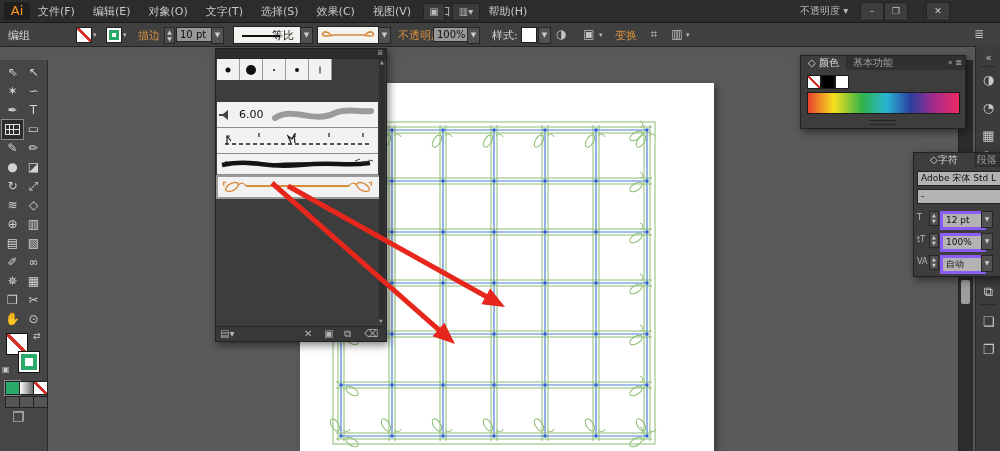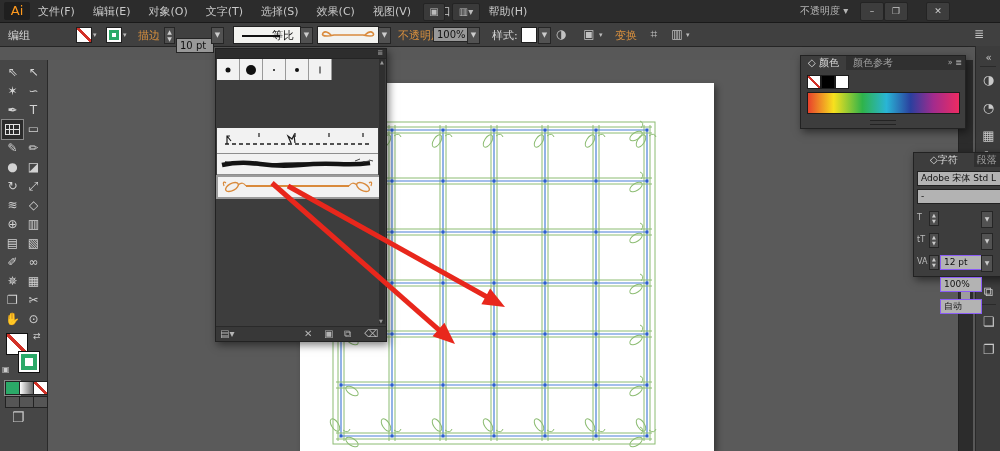--- a/index.html
+++ b/index.html
@@ -96,22 +96,22 @@
     background:linear-gradient(90deg,#e8412c,#f7e11e 17%,#2fb34a 36%,#29b5d6 52%,#2b3f9e 68%,#a22b8d 83%,#ed2b62);}
   .grip{left:50%;top:64px;transform:translateX(-50%);width:26px;height:3px;
         border-top:1px solid #232323;border-bottom:1px solid #232323;}
   
   .charp{left:913px;top:152px;width:92px;height:123px;}
   .cp-field{left:3px;height:13px;background:#b3b3b3;border:1px solid #222;color:#111;font-size:9px;
             line-height:13px;padding:0 3px;white-space:nowrap;overflow:hidden;}
   .cp-row-icon{font-size:8px;color:#bbb;top:2px;}
   .cp-step{width:8px;height:13px;background:#4e4e4e;border:1px solid #262626;color:#ccc;font-size:5px;
            line-height:6px;text-align:center;}
-  .cp-val{height:13px;background:#b3b3b3;border:1px solid #8b5cf6;color:#111;font-size:9px;line-height:13px;
-          padding:0 3px;white-space:nowrap;margin-top:44px;}
+  .cp-val{height:13px;background:#b3b3b3;border:3px solid #8b5cf6;color:#111;font-size:9px;line-height:13px;
+          padding:0 3px;white-space:nowrap;}
   .cp-caret{width:10px;height:15px;background:#525252;border:1px solid #262626;color:#ccc;font-size:6px;
             text-align:center;line-height:14px;}
   #arrows-svg{left:0;top:0;pointer-events:none;z-index:60;}
   .zpanel{z-index:30;} .ztop{z-index:40;}
 </style>
 </head>
 <body>
 
 <div id="app">
 
@@ -140,21 +140,21 @@
   </div>
 
   <div class="abs controlbar">
     <span class="abs cb-label" style="left:8px;">编组</span>
     <span class="abs swatch none-slash" style="left:76px;"></span>
     <span class="abs mini-caret" style="left:93px;">▾</span>
     <span class="abs swatch stroke-green" style="left:106px;"></span>
     <span class="abs mini-caret" style="left:123px;">▾</span>
     <span class="abs cb-link" style="left:138px;">描边</span>
     <span class="abs stepper" style="left:164px;">▲<br>▼</span>
-    <span class="abs fld" style="left:176px;width:30px;margin-top:11px;">10 pt</span>
+    <span class="abs fld" style="left:176px;width:30px;">10 pt</span>
     <span class="abs caret-btn" style="left:211px;">▼</span>
     <span class="abs white-box" style="left:233px;width:66px;">
       <span class="profile-line"></span>
       <span class="profile-text">等比</span>
     </span>
     <span class="abs caret-btn" style="left:300px;">▼</span>
     <span class="abs white-box" style="left:317px;width:60px;">
       <svg width="58" height="14" style="position:absolute;left:1px;top:1px;">
         <path d="M12 7 Q7 2 4 5 Q2 8 8 8 Q11 8 15 7 L44 7 Q48 8 51 8 Q56 8 54 5 Q51 2 46 7 M15 7 L44 7" stroke="#d98a3c" stroke-width="1.6" fill="none"></path>
       </svg>
@@ -405,20 +405,27 @@
         </div>
       <div class="abs bcell" style="left:69px;width:22px;">
           <span class="dot" style="width:4px;height:4px;"></span>
         </div>
       <div class="abs bcell" style="left:92px;width:22px;">
           <span class="bar-tick"></span>
         </div>
     </div>
 
 
+    <div class="abs brush-row" style="top:53px;height:25px;">
+      <svg width="161" height="25">
+        <path d="M2 12 h4 l5 -4 v10 l-5 -4 h-4 z" fill="#444"></path>
+        <path d="M58 16 C 76 4, 96 22, 118 11 C 132 5, 146 11, 154 9" stroke="#9b9b9b" stroke-width="6" fill="none" stroke-linecap="round"></path>
+      </svg>
+      <span class="charcoal-val">6.00</span>
+    </div>
 
     <div class="abs brush-row" style="top:79px;height:25px;">
       <svg width="161" height="25">
         <path d="M8 16 H153" stroke="#1d1d1d" stroke-width="1.4" stroke-dasharray="4 3" fill="none"></path>
         <path d="M10 16 v-8 h3 M10 8 l4 5 M42 5 v4 M78 5 v4 M112 5 v4 M146 5 v4" stroke="#1d1d1d" stroke-width="1.2" fill="none"></path>
         <path d="M74 15 l-3 -7 l4 3 l2 -4 l1 8" stroke="#1d1d1d" stroke-width="1.2" fill="none"></path>
       </svg>
     </div>
 
     <div class="abs brush-row" style="top:105px;height:20px;">
@@ -447,21 +454,21 @@
       <span class="abs bp-ficon" style="left:88px;">✕</span>
       <span class="abs bp-ficon" style="left:108px;">▣</span>
       <span class="abs bp-ficon" style="left:128px;">⧉</span>
       <span class="abs bp-ficon" style="left:148px;">⌫</span>
     </div>
   </div>
 
   <div class="abs panel colorp zpanel">
     <div class="p-tabs">
       <span class="p-tab active"><span>◇</span> <span>颜色</span></span>
-      <span class="p-tab">颜色参考</span>
+      <span class="p-tab">基本功能</span>
       <span class="p-tabicons"><span>»</span> <span>≣</span></span>
     </div>
     <span class="abs csw" style="left:6px;background:linear-gradient(45deg,transparent 43%,#d23127 43%,#d23127 57%,transparent 57%),#fff;"></span>
     <span class="abs csw" style="left:20px;background:#000;"></span>
     <span class="abs csw" style="left:34px;background:#fff;"></span>
     <div class="abs spectrum"></div>
     <div class="abs grip"></div>
   </div>
 
   <div class="abs panel charp ztop">

